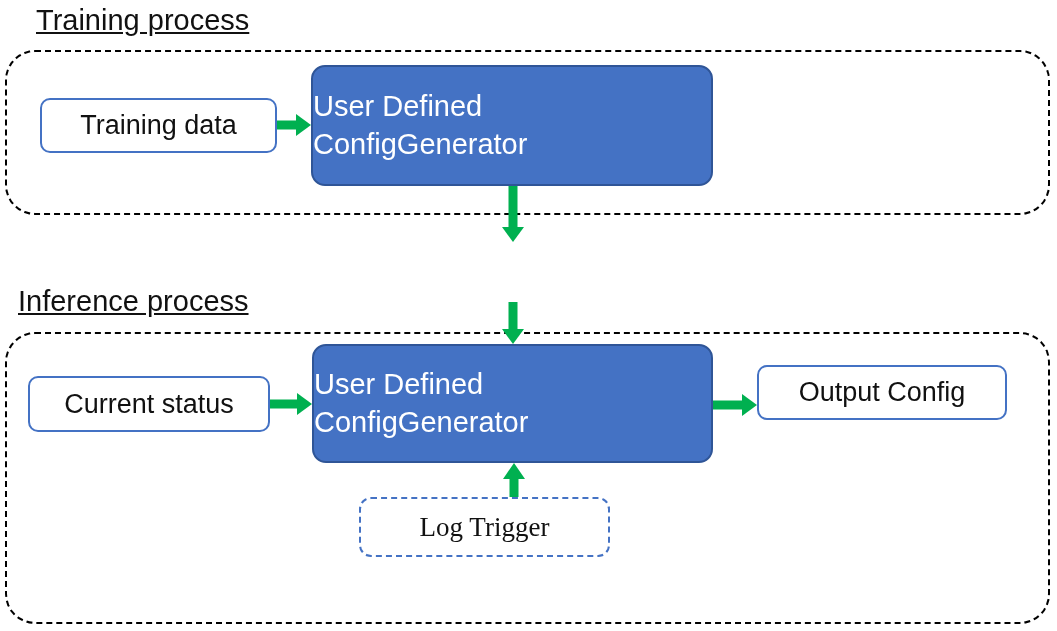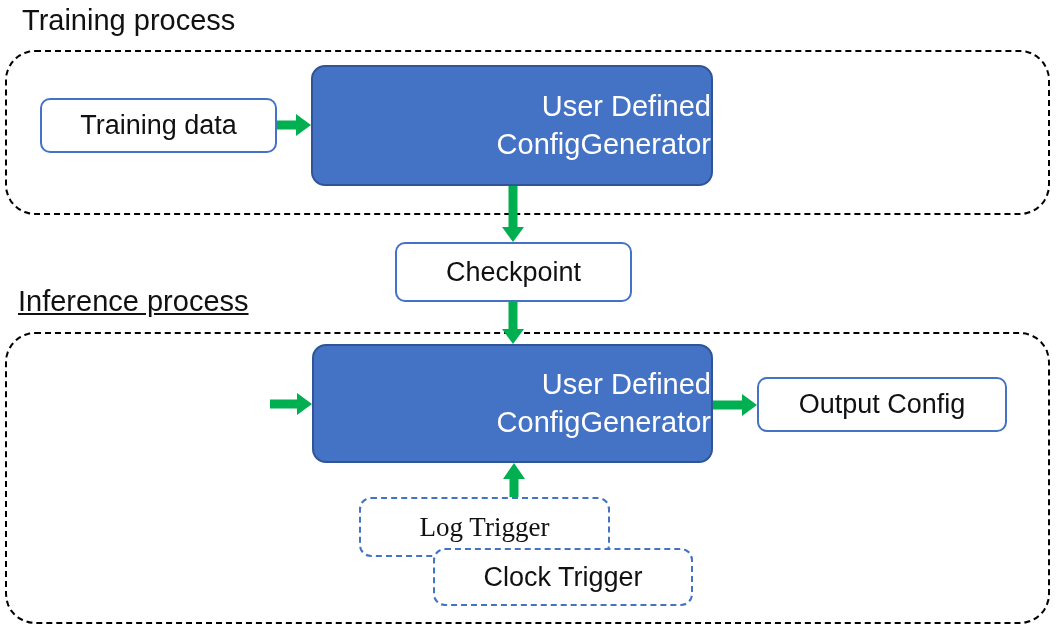--- a/index.html
+++ b/index.html
@@ -43,21 +43,21 @@
     z-index: 2;
   }
   .blue-node {
     position: absolute;
     box-sizing: border-box;
     background: var(--node-fill, #4472C4);
     border: 2px solid var(--node-border, #2F5597);
     border-radius: 14px;
     display: flex;
     flex-direction: column;
-    align-items: flex-end;
+    align-items: flex-start;
     justify-content: center;
     color: var(--node-text, #fff);
     font-size: 29px;
     line-height: 1.28;
     z-index: 2;
     text-align: center;
   }
   .trigger-box {
     position: absolute;
     box-sizing: border-box;
@@ -77,30 +77,30 @@
     position: absolute;
     left: 0; top: 0;
     width: 1057px;
     height: 631px;
     z-index: 5;
     pointer-events: none;
   }
   .arrow { fill: var(--arrow-green, #00B050); }
 
   
-  #training-label   { left: 22px;  top: 4px; }
+  #training-label   { left: 36px;  top: 4px; text-decoration: underline; }
   #training-box     { left: 5px;   top: 50px;  width: 1045px; height: 165px; }
   #training-data    { left: 40px;  top: 98px;  width: 237px;  height: 55px; }
   #blue-train       { left: 311px; top: 65px;  width: 402px;  height: 121px; }
   #checkpoint       { left: 395px; top: 242px; width: 237px;  height: 60px; }
   #inference-label  { left: 18px;  top: 285px; text-decoration: underline; }
   #inference-box    { left: 5px;   top: 332px; width: 1045px; height: 292px; }
   #current-status   { left: 28px;  top: 376px; width: 242px;  height: 56px; }
   #blue-infer       { left: 312px; top: 344px; width: 401px;  height: 119px; }
-  #output-config    { left: 757px; top: 377px; width: 250px;  height: 55px; }
+  #output-config    { left: 757px; top: 365px; width: 250px;  height: 55px; }
   #log-trigger      { left: 359px; top: 497px; width: 251px;  height: 60px; font-family: Liberation Serif, serif; }
   #clock-trigger    { left: 433px; top: 548px; width: 260px;  height: 58px; }
 </style>
 </head>
 <body>
 
 <div class="canvas">
 
   <div class="section-label" id="training-label">Training process</div>
 
@@ -108,45 +108,42 @@
 
   <div class="white-box" id="training-data">
     <span>Training data</span>
   </div>
 
   <div class="blue-node" id="blue-train">
     <div>User Defined</div>
     <div>ConfigGenerator</div>
   </div>
 
-  <div class="white-box" id="checkpoint">
-    <span>Checkpoint</span>
-  </div>
 
   <div class="section-label" id="inference-label">Inference process</div>
 
   <div class="dashed-container" id="inference-box"></div>
 
+  <div class="white-box" id="current-status">
+    <span>Current status</span>
+  </div>
 
   <div class="blue-node" id="blue-infer">
     <div>User Defined</div>
     <div>ConfigGenerator</div>
   </div>
 
   <div class="white-box" id="output-config">
     <span>Output Config</span>
   </div>
 
   <div class="trigger-box trigger-log" id="log-trigger">
     <span>Log Trigger</span>
   </div>
 
-  <div class="trigger-box trigger-clock" id="clock-trigger">
-    <span>Clock Trigger</span>
-  </div>
 
   <svg class="arrow-layer" viewBox="0 0 1057 631" xmlns="http://www.w3.org/2000/svg">
 
     <g class="arrow">
       <rect x="277" y="120.5" width="20" height="9"></rect>
       <polygon points="296,114 311,125 296,136"></polygon>
     </g>
 
     <g class="arrow">
       <rect x="508.5" y="186" width="9" height="42"></rect>

